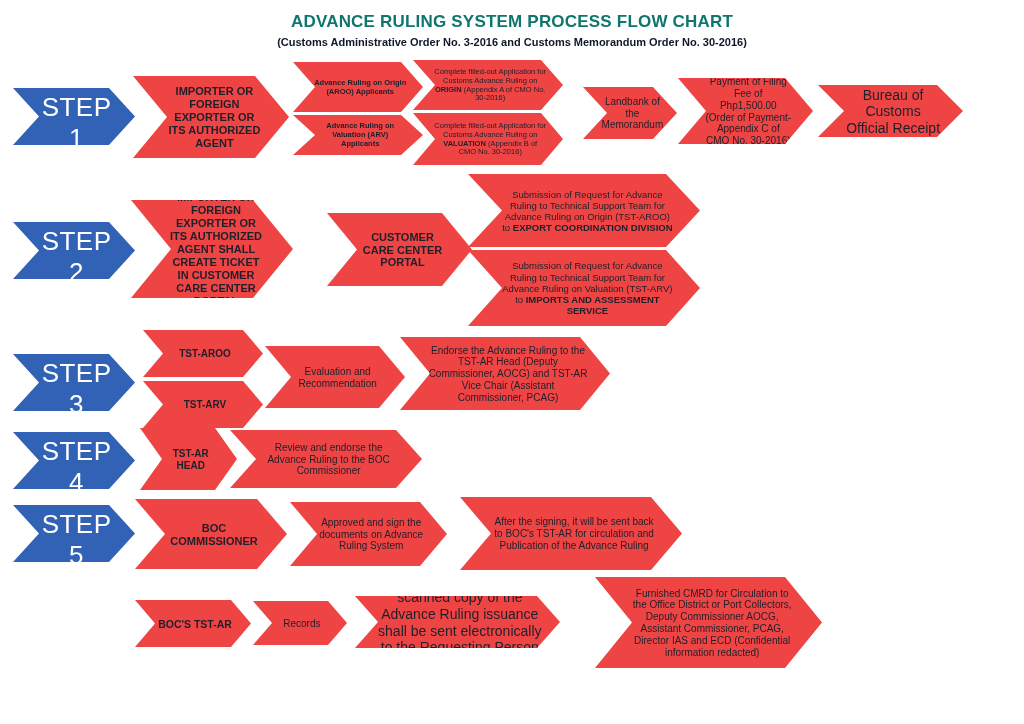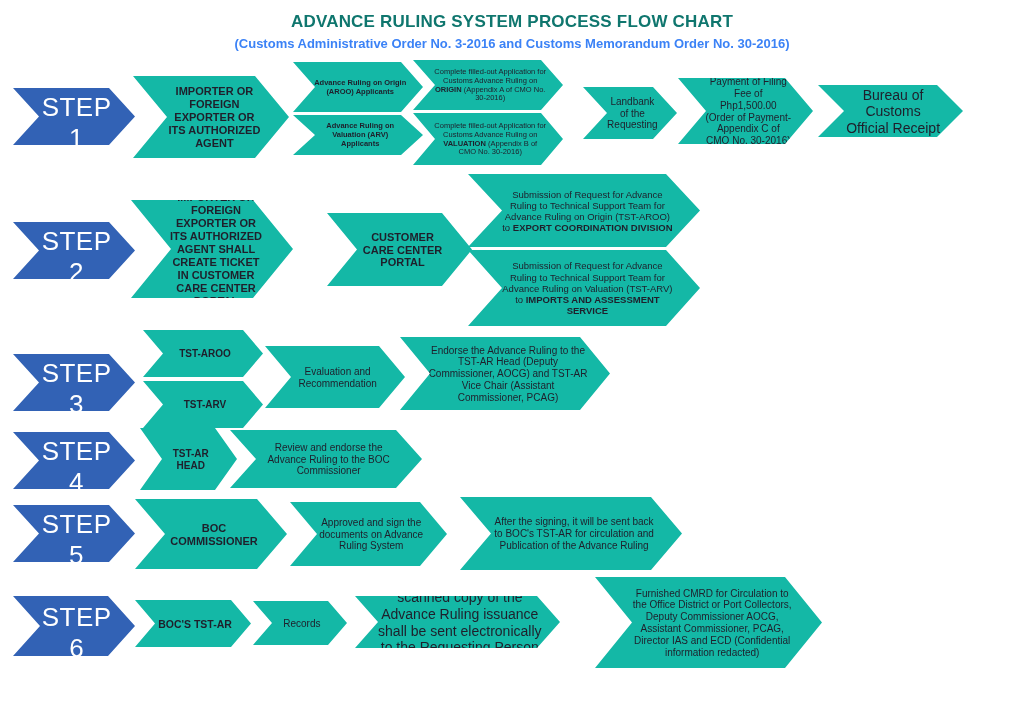--- a/index.html
+++ b/index.html
@@ -6,25 +6,25 @@
   #canvas{
     position:relative;width:1024px;height:724px;background:#ffffff;overflow:hidden;
     font-family:"Liberation Sans",sans-serif;color:#1f1f1f;
   }
   .title{
     position:absolute;top:12px;left:0;width:100%;text-align:center;
     font-size:17px;font-weight:bold;color:#0f766e;letter-spacing:.2px;
   }
   .subtitle{
     position:absolute;top:36px;left:0;width:100%;text-align:center;
-    font-size:13px;font-weight:bold;color:#3b82f6;
+    font-size:11px;font-weight:bold;color:#0f172a;
   }
   .chev{
     position:absolute;display:flex;align-items:center;justify-content:center;
-    text-align:center;background:#14b8a6;color:#1f1f2b;line-height:1.18;
+    text-align:center;background:#ef4444;color:#1f1f2b;line-height:1.18;
     box-sizing:border-box;
     padding:2px calc(var(--n)*0.75) 1px calc(var(--n)*0.95);
     clip-path:polygon(0 0,calc(100% - var(--n)) 0,100% 50%,calc(100% - var(--n)) 100%,0 100%,var(--n) 50%);
   }
   .chev.step{
     background:#3262b5;color:#ffffff;font-size:26px;font-weight:400;
     letter-spacing:.5px;padding:13px calc(var(--n)*0.7) 0 calc(var(--n)*0.9);
   }
   .chev.bold{font-weight:bold;}
   .chev b{font-weight:bold;}
@@ -40,21 +40,21 @@
   <div class="chev step" style="left:13px;top:88px;width:122px;height:57px;--n:26px;">STEP 1</div>
   <div class="chev bold" style="left:133px;top:76px;width:156px;height:82px;--n:34px;font-size:11px;">IMPORTER OR FOREIGN EXPORTER OR ITS AUTHORIZED AGENT</div>
   <div class="chev bold" style="left:293px;top:62px;width:130px;height:50px;--n:22px;font-size:7.5px;">Advance Ruling on Origin (AROO) Applicants</div>
   <div class="chev bold" style="left:293px;top:115px;width:130px;height:40px;--n:22px;font-size:7.5px;">Advance Ruling on Valuation (ARV) Applicants</div>
   <div class="chev" style="left:413px;top:60px;width:150px;height:50px;--n:22px;font-size:7.5px;">
     <span><span>Complete filled-out Application for Customs Advance Ruling on </span><b>ORIGIN</b><span> (Appendix A of CMO No. 30-2016)</span></span>
   </div>
   <div class="chev" style="left:413px;top:113px;width:150px;height:52px;--n:22px;font-size:7.5px;">
     <span><span>Complete filled-out Application for Customs Advance Ruling on </span><b>VALUATION</b><span> (Appendix B of CMO No. 30-2016)</span></span>
   </div>
-  <div class="chev" style="left:583px;top:87px;width:94px;height:52px;--n:24px;font-size:10px;">Landbank of the Requesting</div>
+  <div class="chev" style="left:583px;top:87px;width:94px;height:52px;--n:24px;font-size:10px;">Landbank of the Memorandum</div>
   <div class="chev" style="left:678px;top:78px;width:135px;height:66px;--n:28px;font-size:10px;">Payment of Filing Fee of Php1,500.00 (Order of Payment- Appendix C of CMO No. 30-2016)</div>
   <div class="chev" style="left:818px;top:85px;width:145px;height:52px;--n:26px;font-size:14px;">Issuance of Bureau of Customs Official Receipt (BCOR)</div>
 
   <div class="chev step" style="left:13px;top:222px;width:122px;height:57px;--n:26px;">STEP 2</div>
   <div class="chev bold" style="left:131px;top:200px;width:162px;height:98px;--n:40px;font-size:11px;">IMPORTER OR FOREIGN EXPORTER OR ITS AUTHORIZED AGENT SHALL CREATE TICKET IN CUSTOMER CARE CENTER PORTAL</div>
   <div class="chev bold" style="left:327px;top:213px;width:145px;height:73px;--n:30px;font-size:11px;">CUSTOMER CARE CENTER PORTAL</div>
   <div class="chev" style="left:468px;top:174px;width:232px;height:73px;--n:34px;font-size:9.5px;">
     <span><span>Submission of Request for Advance Ruling to Technical Support Team for Advance Ruling on Origin (TST-AROO) to </span><b>EXPORT COORDINATION DIVISION</b></span>
   </div>
   <div class="chev" style="left:468px;top:250px;width:232px;height:76px;--n:34px;font-size:9.5px;">
@@ -69,19 +69,18 @@
 
   <div class="chev step" style="left:13px;top:432px;width:122px;height:57px;--n:26px;">STEP 4</div>
   <div class="chev bold" style="left:140px;top:428px;width:97px;height:62px;--n:22px;font-size:10px;">TST-AR HEAD</div>
   <div class="chev" style="left:230px;top:430px;width:192px;height:58px;--n:26px;font-size:10px;">Review and endorse the Advance Ruling to the BOC Commissioner</div>
 
   <div class="chev step" style="left:13px;top:505px;width:122px;height:57px;--n:26px;">STEP 5</div>
   <div class="chev bold" style="left:135px;top:499px;width:152px;height:70px;--n:30px;font-size:11px;">BOC COMMISSIONER</div>
   <div class="chev" style="left:290px;top:502px;width:157px;height:64px;--n:27px;font-size:10px;">Approved and sign the documents on Advance Ruling System</div>
   <div class="chev" style="left:460px;top:497px;width:222px;height:73px;--n:31px;font-size:10px;">After the signing, it will be sent back to BOC's TST-AR for circulation and Publication of the Advance Ruling</div>
 
-  <div class="chev step" style="left:13px;top:596px;width:122px;height:60px;--n:27px;">STEP 6</div>
   <div class="chev bold" style="left:135px;top:600px;width:116px;height:47px;--n:20px;font-size:10.5px;">BOC'S TST-AR</div>
   <div class="chev" style="left:253px;top:601px;width:94px;height:44px;--n:19px;font-size:10px;">Records</div>
   <div class="chev" style="left:355px;top:596px;width:205px;height:52px;--n:23px;font-size:14px;">scanned copy of the Advance Ruling issuance shall be sent electronically to the Requesting Person</div>
   <div class="chev" style="left:595px;top:577px;width:227px;height:91px;--n:37px;font-size:10px;">Furnished CMRD for Circulation to the Office District or Port Collectors, Deputy Commissioner AOCG, Assistant Commissioner, PCAG, Director IAS and ECD (Confidential information redacted)</div>
 
 </div>
 
 </body></html>

